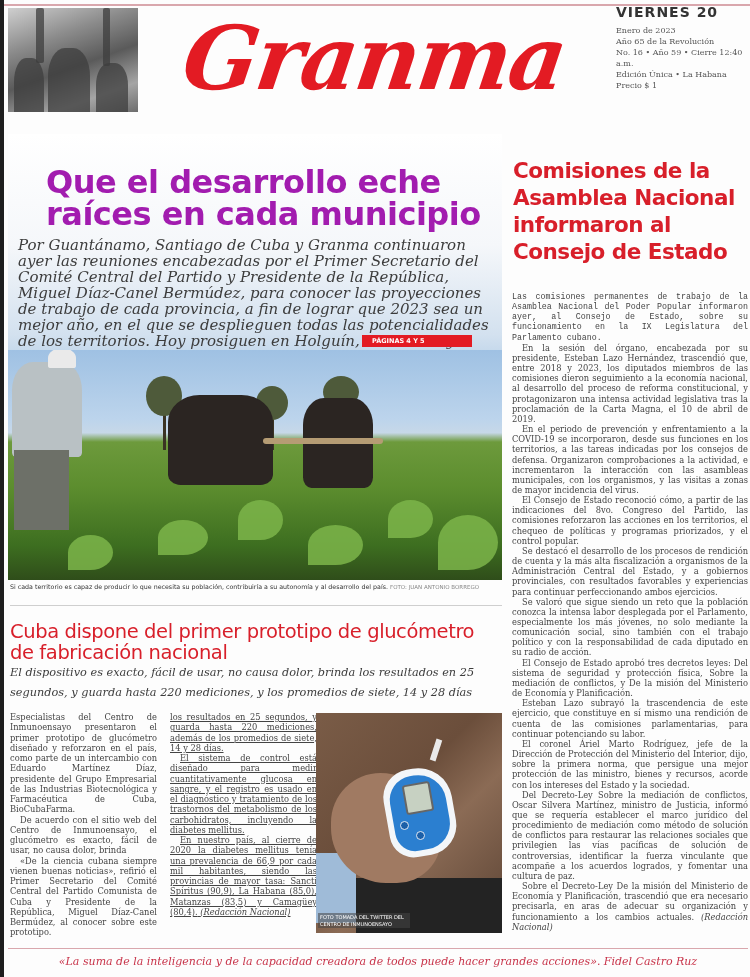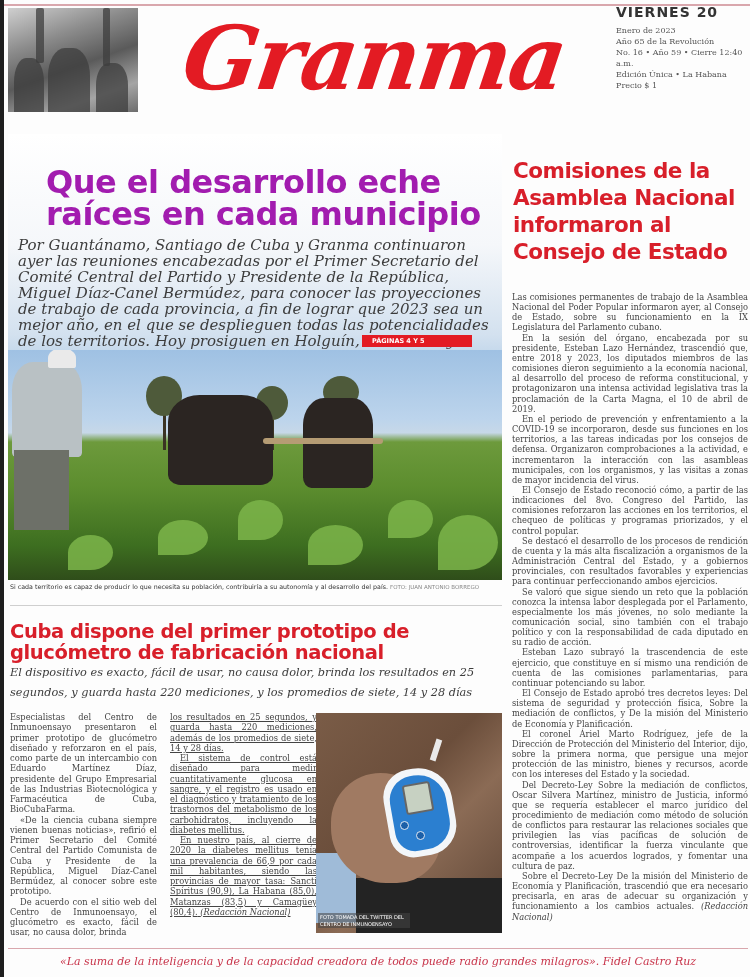--- a/index.html
+++ b/index.html
@@ -69,21 +69,21 @@
     .caption {
       position: absolute; left: 6px; top: 583px; width: 494px;
       font-family: "DejaVu Sans", sans-serif; font-size: 6.3px; color: #333; white-space: nowrap;
     }
     .caption .credit { color: #888; font-size: 5.5px; }
     .sep-line { position: absolute; left: 6px; top: 605px; width: 492px; height: 1px; background: #cfcfcf; }
 
     
     .g-title {
       position: absolute; left: 6px; top: 621px; width: 490px;
-      font-family: "DejaVu Sans", sans-serif; font-weight: bold; font-size: 19.5px; line-height: 21px;
+      font-family: "DejaVu Sans", sans-serif; font-weight: normal; font-size: 19.5px; line-height: 21px;
       color: #d81f2a; letter-spacing: -.4px;
     }
     .g-deck {
       position: absolute; left: 6px; top: 663px; width: 490px;
       font-style: italic; font-size: 11.3px; line-height: 20px; color: #3c3c3c;
     }
     .g-col {
       position: absolute; top: 712px; width: 147px;
       font-size: 8.3px; line-height: 10.25px; color: #444; text-align: justify; hyphens: auto;
     }
@@ -112,21 +112,21 @@
     .r-title {
       position: absolute; left: 509px; top: 157px; width: 236px;
       font-family: "DejaVu Sans", sans-serif; font-weight: bold; font-size: 21.5px; line-height: 27px;
       color: #d81f2a; letter-spacing: -.5px;
     }
     .r-body {
       position: absolute; left: 508px; top: 292px; width: 236px;
       font-size: 8.3px; line-height: 10.15px; color: #444; text-align: justify; hyphens: auto;
     }
     .r-body p { text-indent: 10px; }
-    .r-body p:first-child { text-indent: 0; }
+    .r-body p:first-child { text-indent: 0; font-family: Liberation Mono, monospace; }
     .r-body .ital { font-style: italic; }
 
     
     .foot-rule { position: absolute; left: 4px; top: 948px; width: 740px; height: 1px; background: #d9a7ad; }
     .foot-quote {
       position: absolute; left: 4px; top: 955px; width: 740px; text-align: center;
       font-style: italic; font-size: 11px; color: #c8344a; white-space: nowrap;
     }
   </style>
 </head>
@@ -183,22 +183,22 @@
     <span>Si cada territorio es capaz de producir lo que necesita su población, contribuiría a su autonomía y al desarrollo del país.</span>
     <span class="credit">FOTO: JUAN ANTONIO BORREGO</span>
   </div>
   <div class="sep-line"></div>
 
   <h2 class="g-title">Cuba dispone del primer prototipo de glucómetro de fabricación nacional</h2>
   <p class="g-deck">El dispositivo es exacto, fácil de usar, no causa dolor, brinda los resultados en 25 segundos, y guarda hasta 220 mediciones, y los promedios de siete, 14 y 28 días</p>
 
   <div class="g-col" style="left:6px;">
     <p>Especialistas del Centro de Inmunoensayo presentaron el primer prototipo de glucómetro diseñado y reforzaron en el país, como parte de un intercambio con Eduardo Martínez Díaz, presidente del Grupo Empresarial de las Industrias Biotecnológica y Farmacéutica de Cuba, BioCubaFarma.</p>
+    <p>De acuerdo con el sitio web del Centro de Inmunoensayo, el glucómetro es exacto, fácil de usar, no causa dolor, brinda</p>
     <p>«De la ciencia cubana siempre vienen buenas noticias», refirió el Primer Secretario del Comité Central del Partido Comunista de Cuba y Presidente de la República, Miguel Díaz-Canel Bermúdez, al conocer sobre este prototipo.</p>
-    <p>De acuerdo con el sitio web del Centro de Inmunoensayo, el glucómetro es exacto, fácil de usar, no causa dolor, brinda</p>
   </div>
   <div class="g-col" style="left:166px;text-decoration:underline;">
     <p>los resultados en 25 segundos, y guarda hasta 220 mediciones, además de los promedios de siete, 14 y 28 días.</p>
     <p>El sistema de control está diseñado para medir cuantitativamente glucosa en sangre, y el registro es usado en el diagnóstico y tratamiento de los trastornos del metabolismo de los carbohidratos, incluyendo la diabetes mellitus.</p>
     <p><span>En nuestro país, al cierre de 2020 la diabetes mellitus tenía una prevalencia de 66,9 por cada mil habitantes, siendo las provincias de mayor tasa: Sancti Spíritus (90,9), La Habana (85,0), Matanzas (83,5) y Camagüey (80,4).</span> <span class="ital">(Redacción Nacional)</span></p>
   </div>
 
   <div class="g-photo">
     <div class="sleeve"></div>
     <div class="dark"></div>
@@ -213,22 +213,22 @@
   </div>
 
   <h2 class="r-title">Comisiones de la Asamblea Nacional informaron al Consejo de Estado</h2>
   <div class="r-body">
     <p>Las comisiones permanentes de trabajo de la Asamblea Nacional del Poder Popular informaron ayer, al Consejo de Estado, sobre su funcionamiento en la IX Legislatura del Parlamento cubano.</p>
     <p>En la sesión del órgano, encabezada por su presidente, Esteban Lazo Hernández, trascendió que, entre 2018 y 2023, los diputados miembros de las comisiones dieron seguimiento a la economía nacional, al desarrollo del proceso de reforma constitucional, y protagonizaron una intensa actividad legislativa tras la proclamación de la Carta Magna, el 10 de abril de 2019.</p>
     <p>En el periodo de prevención y enfrentamiento a la COVID-19 se incorporaron, desde sus funciones en los territorios, a las tareas indicadas por los consejos de defensa. Organizaron comprobaciones a la actividad, e incrementaron la interacción con las asambleas municipales, con los organismos, y las visitas a zonas de mayor incidencia del virus.</p>
     <p>El Consejo de Estado reconoció cómo, a partir de las indicaciones del 8vo. Congreso del Partido, las comisiones reforzaron las acciones en los territorios, el chequeo de políticas y programas priorizados, y el control popular.</p>
     <p>Se destacó el desarrollo de los procesos de rendición de cuenta y la más alta fiscalización a organismos de la Administración Central del Estado, y a gobiernos provinciales, con resultados favorables y experiencias para continuar perfeccionando ambos ejercicios.</p>
     <p>Se valoró que sigue siendo un reto que la población conozca la intensa labor desplegada por el Parlamento, especialmente los más jóvenes, no solo mediante la comunicación social, sino también con el trabajo político y con la responsabilidad de cada diputado en su radio de acción.</p>
+    <p>El Consejo de Estado aprobó tres decretos leyes: Del sistema de seguridad y protección física, Sobre la mediación de conflictos, y De la misión del Ministerio de Economía y Planificación.</p>
     <p>Esteban Lazo subrayó la trascendencia de este ejercicio, que constituye en sí mismo una rendición de cuenta de las comisiones parlamentarias, para continuar potenciando su labor.</p>
-    <p>El Consejo de Estado aprobó tres decretos leyes: Del sistema de seguridad y protección física, Sobre la mediación de conflictos, y De la misión del Ministerio de Economía y Planificación.</p>
     <p>El coronel Áriel Marto Rodríguez, jefe de la Dirección de Protección del Ministerio del Interior, dijo, sobre la primera norma, que persigue una mejor protección de las ministro, bienes y recursos, acorde con los intereses del Estado y la sociedad.</p>
     <p>Del Decreto-Ley Sobre la mediación de conflictos, Oscar Silvera Martínez, ministro de Justicia, informó que se requería establecer el marco jurídico del procedimiento de mediación como método de solución de conflictos para restaurar las relaciones sociales que privilegien las vías pacíficas de solución de controversias, identificar la fuerza vinculante que acompañe a los acuerdos logrados, y fomentar una cultura de paz.</p>
     <p><span>Sobre el Decreto-Ley De la misión del Ministerio de Economía y Planificación, trascendió que era necesario precisarla, en aras de adecuar su organización y funcionamiento a los cambios actuales.</span> <span class="ital">(Redacción Nacional)</span></p>
   </div>
 
   <div class="foot-rule"></div>
-  <div class="foot-quote">«La suma de la inteligencia y de la capacidad creadora de todos puede radio grandes milagros». Fidel Castro Ruz</div>
+  <div class="foot-quote">«La suma de la inteligencia y de la capacidad creadora de todos puede hacer grandes acciones». Fidel Castro Ruz</div>
 </div>
 
 </body></html>

